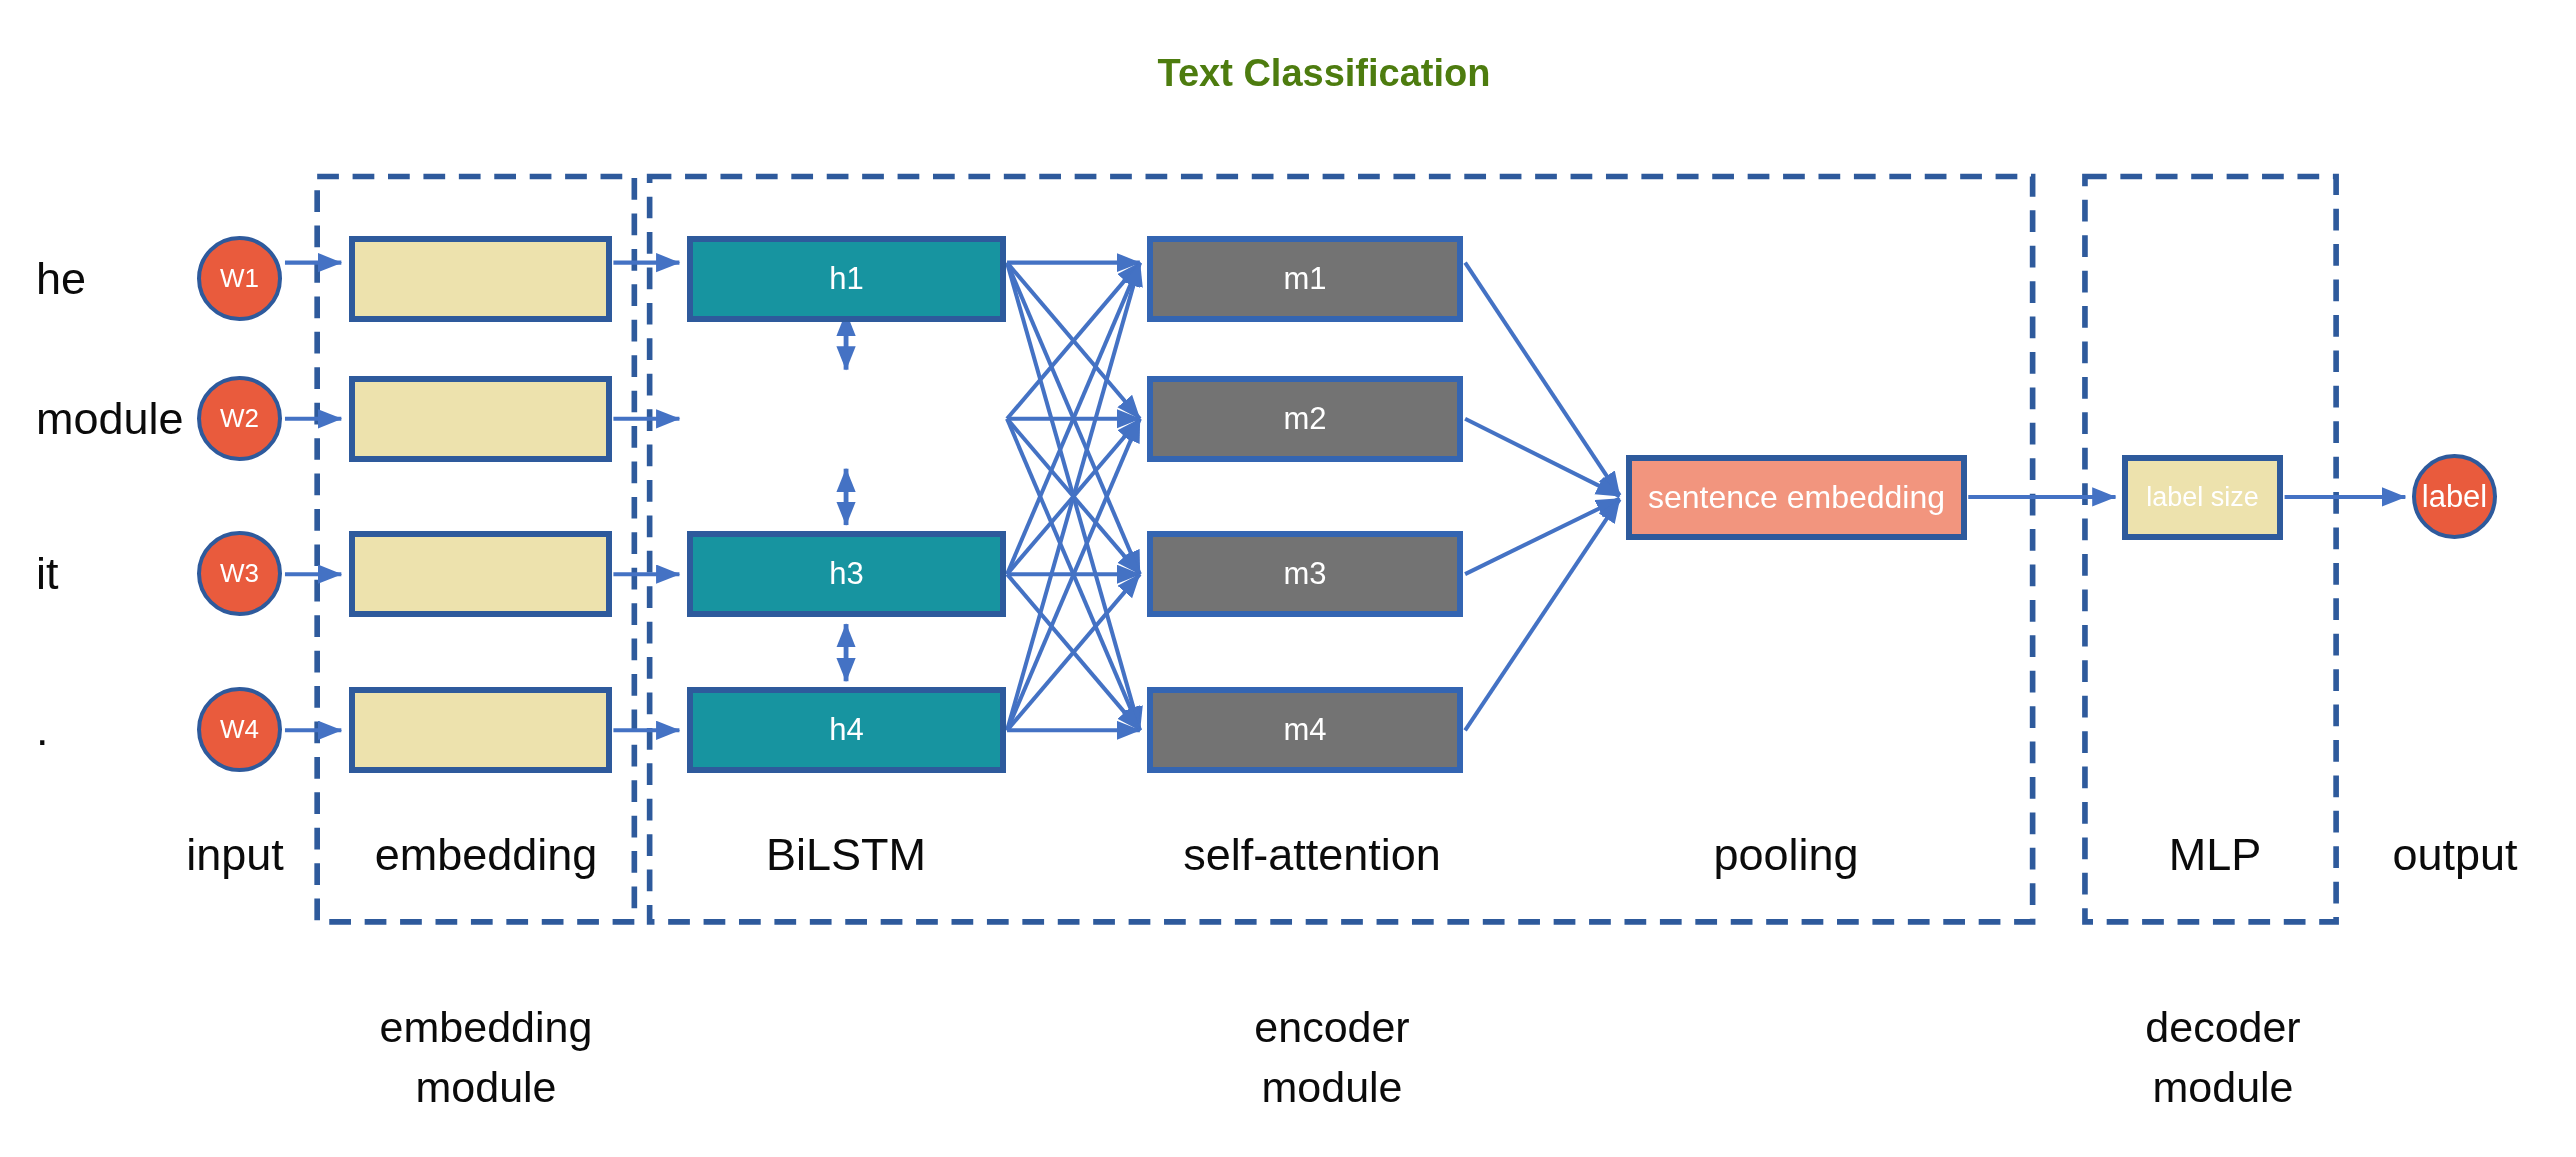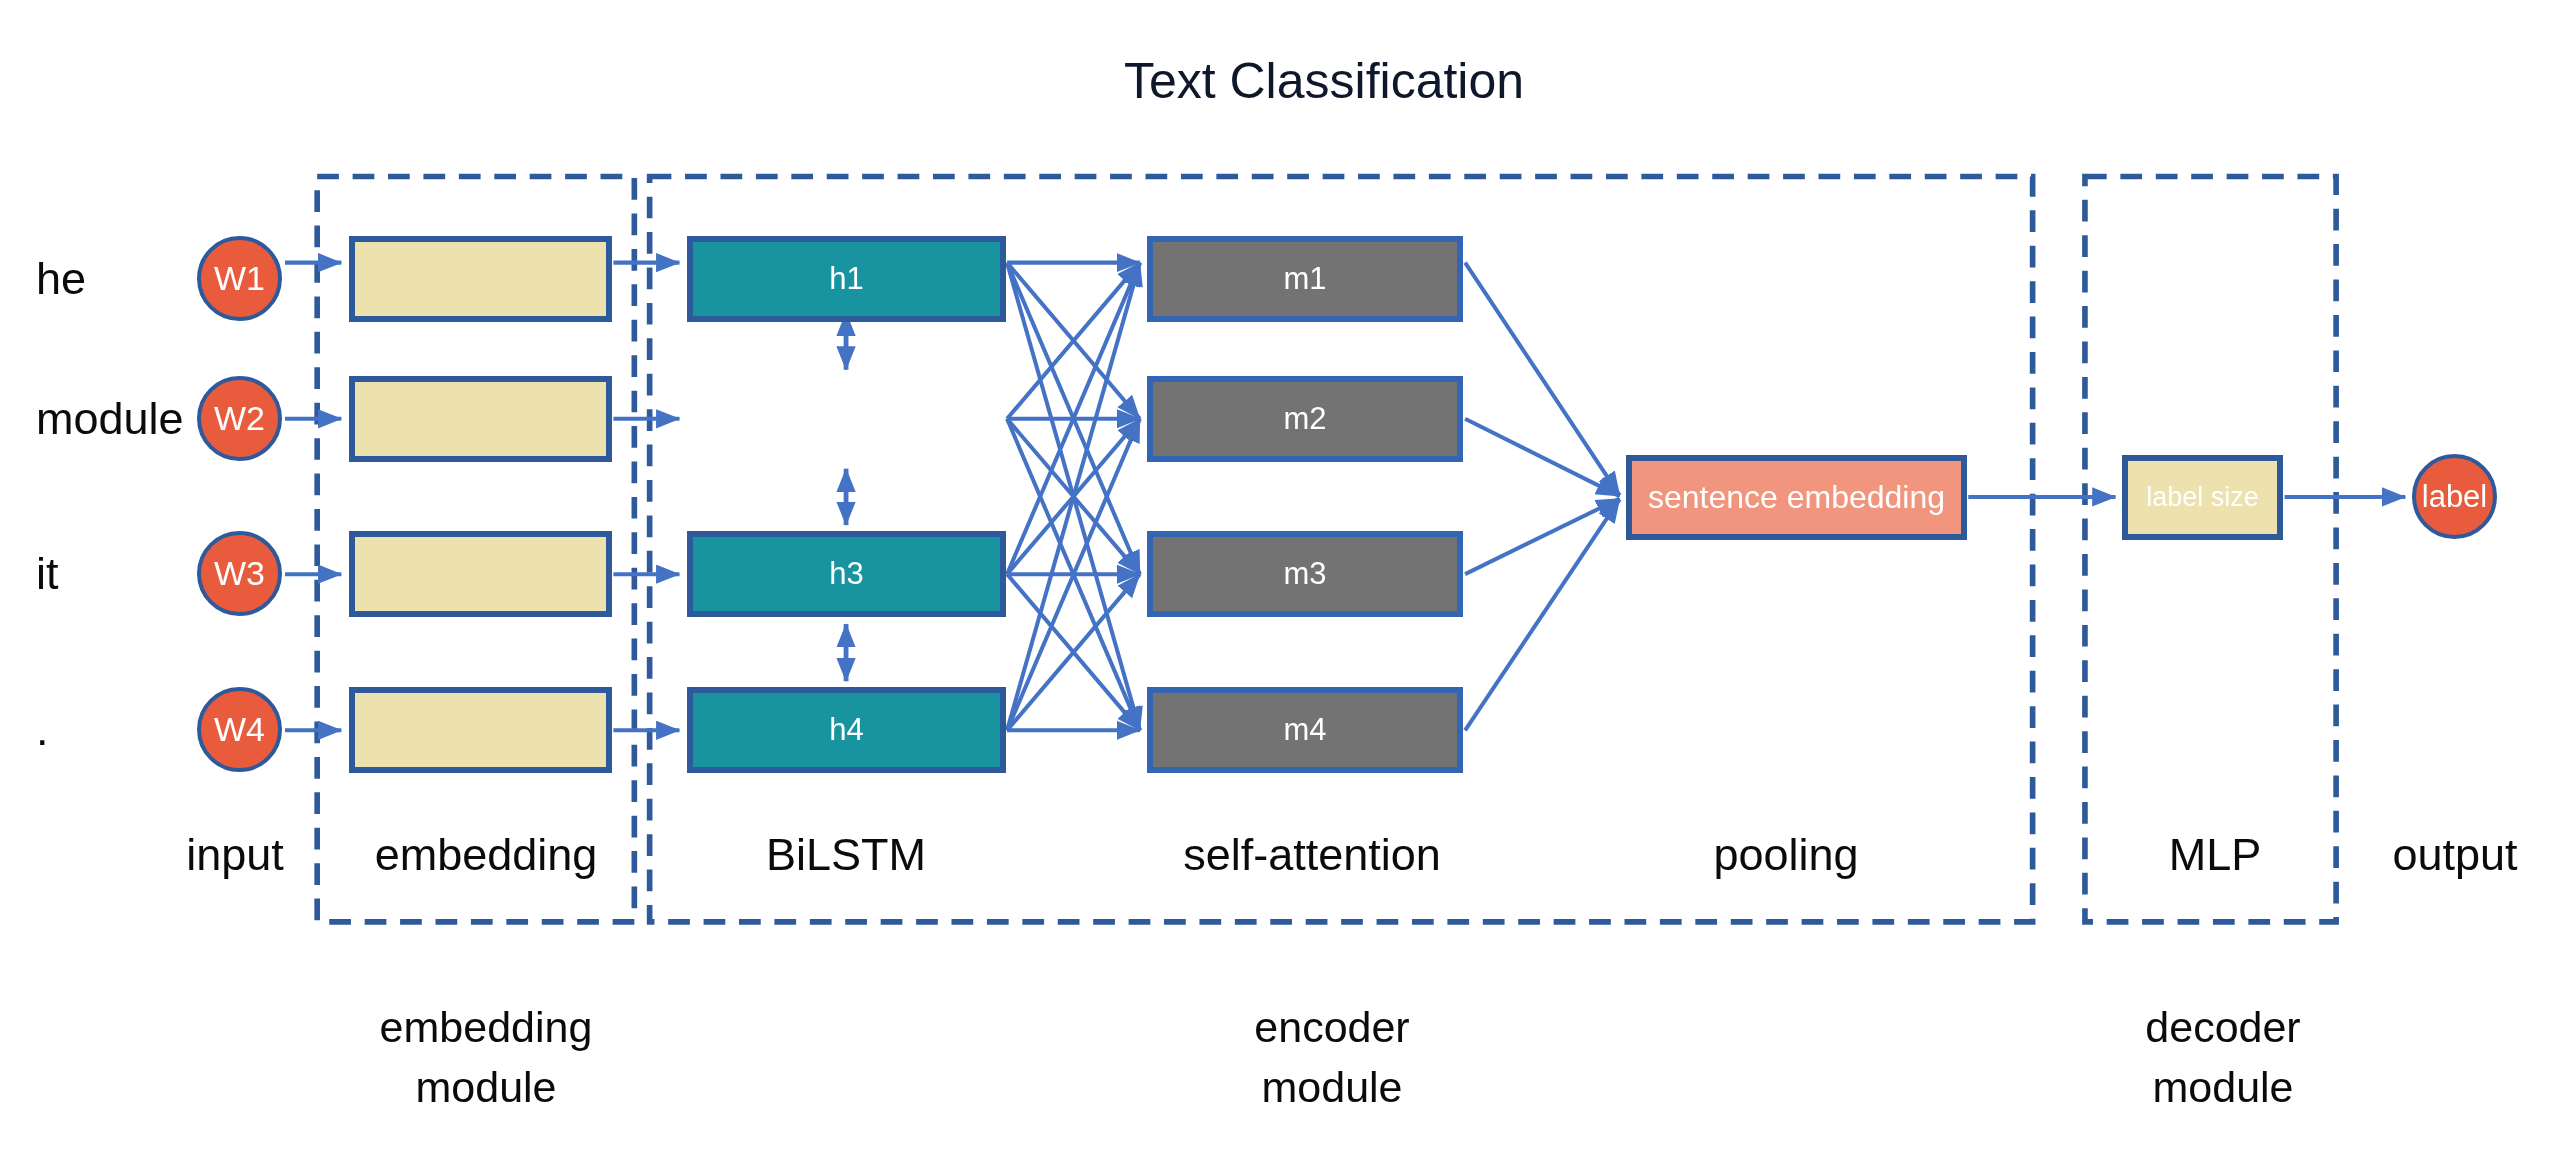--- a/index.html
+++ b/index.html
@@ -1,27 +1,27 @@
 <!DOCTYPE html>
 <html style="font-size:13px"><head>
 <meta charset="utf-8">
 <style>
   html,body{margin:0;padding:0;background:#ffffff;}
   body{width:2576px;height:1158px;position:relative;overflow:hidden;
        font-family:"Liberation Sans", sans-serif;}
   #stage{position:absolute;left:0;top:0;width:2576px;height:1158px;}
   #connectors{position:absolute;left:0;top:0;z-index:1;}
   .title{position:absolute;top:52px;left:1324px;transform:translateX(-50%);
-         font-size:50px;font-weight:normal;color:#0f172a;white-space:nowrap;z-index:3;}
+         font-size:38px;font-weight:bold;color:#4d7c0f;white-space:nowrap;z-index:3;}
   .word{position:absolute;left:36px;font-size:45px;color:#0b0b0b;
         height:86px;display:flex;align-items:center;z-index:3;}
   .wnode{position:absolute;left:197px;width:85px;height:85px;border-radius:50%;
          background:#e95b3d;border:4.8px solid #2e5a9c;box-sizing:border-box;
          display:flex;align-items:center;justify-content:center;
-         color:#ffffff;font-size:34px;z-index:3;}
+         color:#ffffff;font-size:26px;z-index:3;}
   .box{position:absolute;box-sizing:border-box;display:flex;align-items:center;
        justify-content:center;z-index:3;}
   .emb{left:349px;width:263px;height:86px;background:#ede2ad;border:6.4px solid #2e5a9c;}
   .lstm{left:687px;width:319px;height:86px;background:#1794a0;border:6.4px solid #2e5a9c;
         color:#ffffff;font-size:31px;}
   .attn{left:1147px;width:316px;height:86px;background:#737373;border:6.4px solid #3465b2;
         color:#ffffff;font-size:31px;}
   .pool{left:1626px;top:455px;width:341px;height:85px;background:#f2957e;
         border:6.4px solid #2e5a9c;color:#ffffff;font-size:32px;}
   .lblsize{left:2122px;top:455px;width:161px;height:85px;background:#ede2ad;

